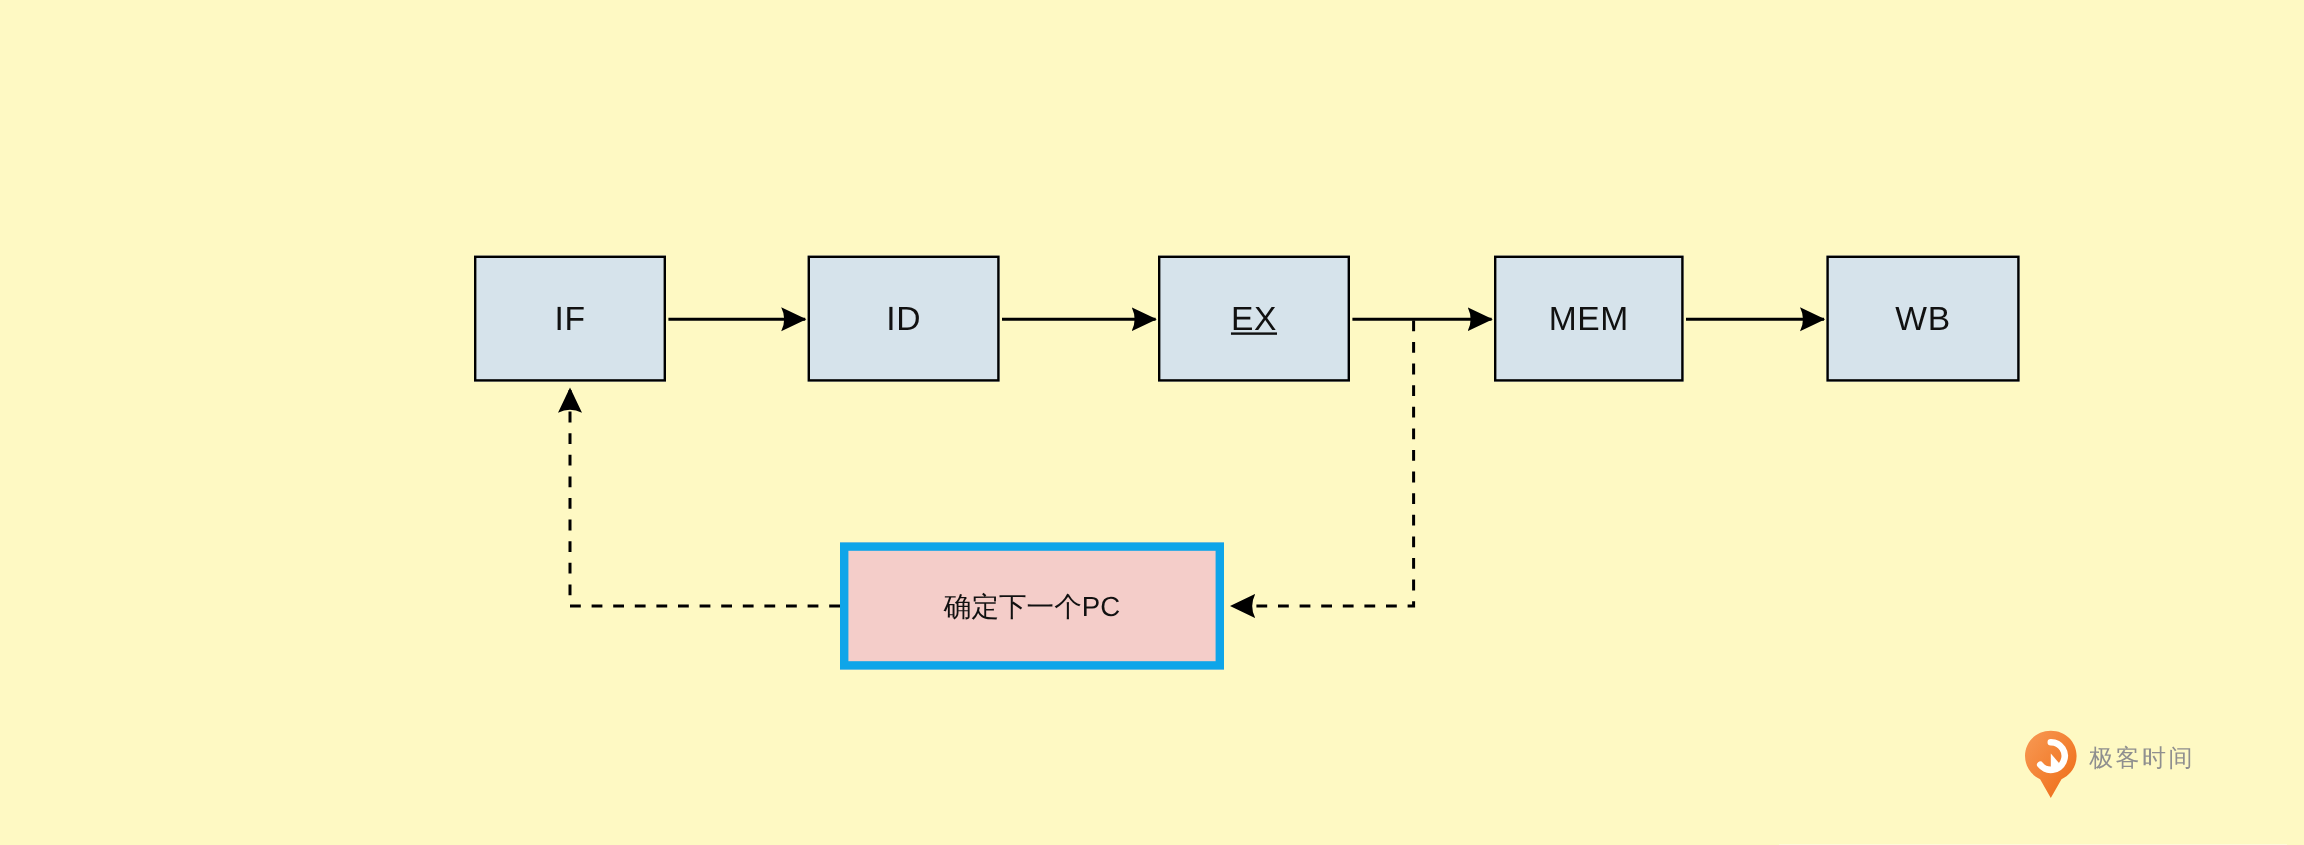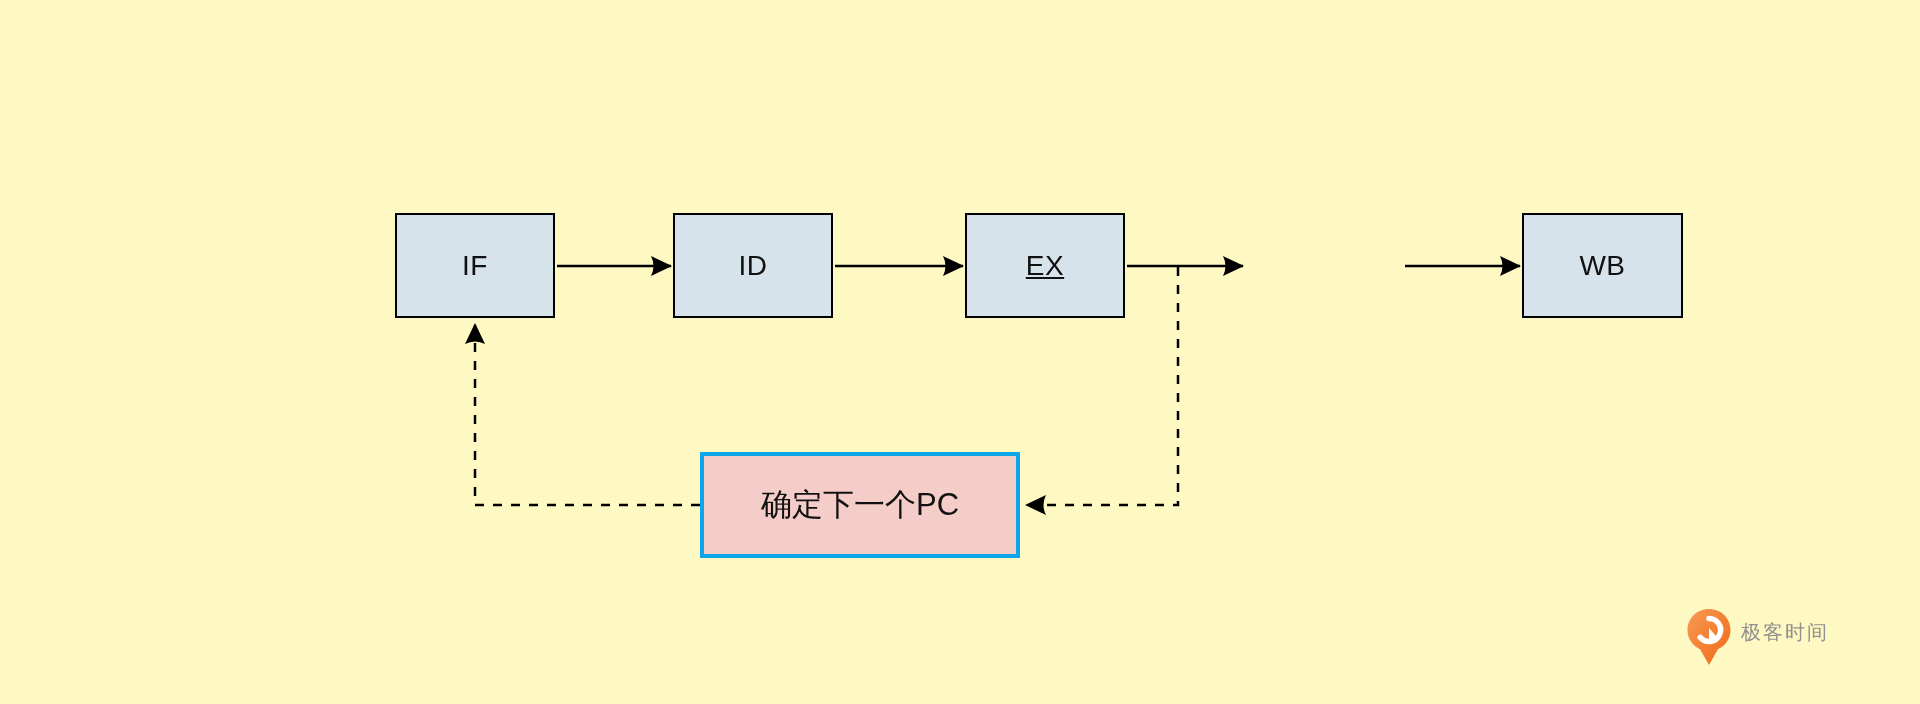--- a/index.html
+++ b/index.html
@@ -43,25 +43,25 @@
   .stage-wb  { left: 1522px; width: 161px; }
 
   .feedback-box {
     position: absolute;
     left: 700px;
     top: 452px;
     width: 320px;
     height: 106px;
     box-sizing: border-box;
     background: #f4cdc9;
-    border: 4px solid #0ea5e9;
+    border: 7px solid #0ea5e9;
     display: flex;
     align-items: center;
     justify-content: center;
-    font-size: 31px;
+    font-size: 23px;
     color: #111111;
   }
 
   .brand {
     position: absolute;
     left: 1686px;
     top: 608px;
     display: flex;
     align-items: center;
     gap: 9px;
@@ -97,20 +97,23 @@
 
   <div class="stage-box stage-if">
       <span>IF</span>
     </div>
   <div class="stage-box stage-id">
       <span>ID</span>
     </div>
   <div class="stage-box stage-ex">
       <span>EX</span>
     </div>
+  <div class="stage-box stage-mem">
+      <span>MEM</span>
+    </div>
   <div class="stage-box stage-wb">
       <span>WB</span>
     </div>
 
   <div class="feedback-box">
     <span>确定下一个PC</span>
   </div>
 
   <div class="brand">
     <svg width="46" height="58" viewBox="0 0 46 58">

